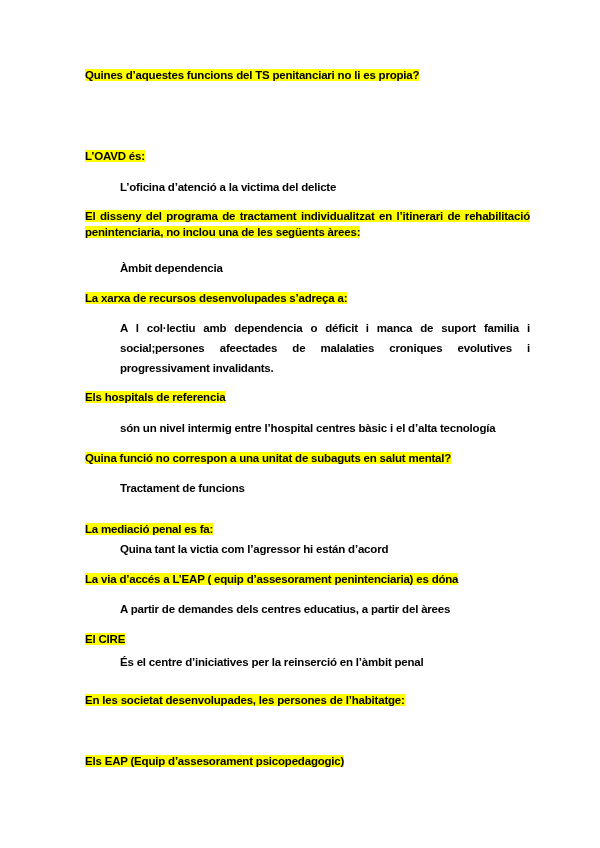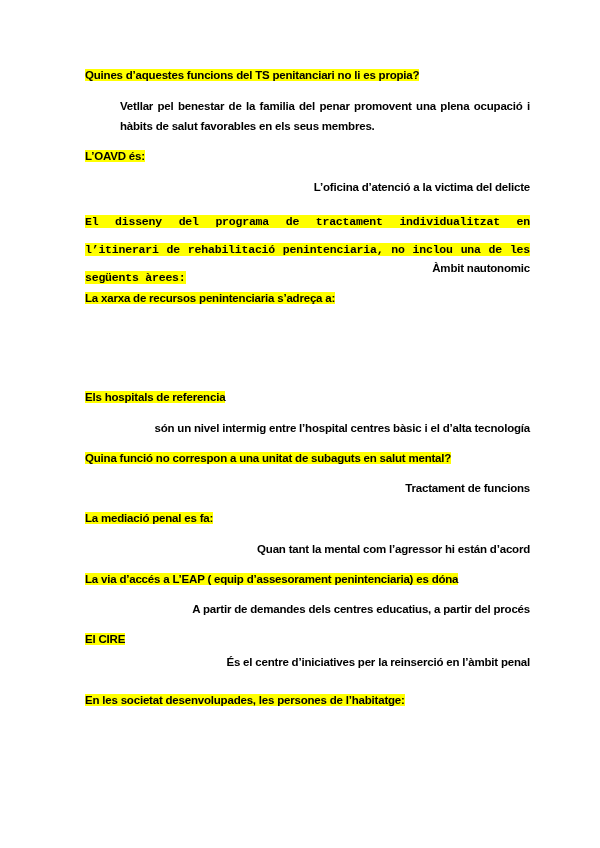--- a/index.html
+++ b/index.html
@@ -1,51 +1,52 @@
 <!DOCTYPE html>
 <html><head>
 <meta charset="utf-8">
 <style>
   html, body { margin: 0; padding: 0; background: #ffffff; }
   body { width: 600px; height: 848px; position: relative; overflow: hidden;
          font-family: "Liberation Sans", sans-serif; color: #000; }
   .page { position: absolute; left: 0; top: 0; width: 600px; height: 804px; }
   .q { position: absolute; left: 85px; font-weight: bold; font-size: 11.5px; line-height: 14px; letter-spacing: -0.2px; }
   .q span.hl { background: #ffff00; }
-  .a { position: absolute; left: 120px; width: 410px; font-weight: bold; font-size: 11.5px; line-height: 20px; letter-spacing: -0.2px; text-align: right; }
+  .a { position: absolute; left: 120px; width: 410px; font-weight: bold; font-size: 11.5px; line-height: 20px; letter-spacing: -0.2px; }
   .a.just { text-align: justify; text-align-last: left; }
-  .q.wide { width: 445px; text-align: justify; text-align-last: left; line-height: 28px; font-family: Liberation Mono, monospace; }
+  .q.wide { width: 445px; text-align: justify; text-align-last: left; line-height: 16px; }
 </style>
 </head>
 <body>
 
 <div class="page">
 
   <div class="q" style="top:68px"><span class="hl">Quines d’aquestes funcions del TS penitanciari no li es propia?</span></div>
-  <div class="a just" style="top:96px">Vetllar pel benestar de la familia del penar promovent una plena ocupació i hàbits de salut favorables en els seus membres.</div>
 
   <div class="q" style="top:149px"><span class="hl">L’OAVD és:</span></div>
   <div class="a" style="top:177px">L’oficina d’atenció a la victima del delicte</div>
 
   <div class="q wide" style="top:208px"><span class="hl">El disseny del programa de tractament individualitzat en l’itinerari de rehabilitació penintenciaria, no inclou una de les següents àrees:</span></div>
-  <div class="a" style="top:258px">Àmbit nautonomic</div>
+  <div class="a" style="top:258px">Àmbit dependencia</div>
 
-  <div class="q" style="top:291px"><span class="hl">La xarxa de recursos penintenciaria s’adreça a:</span></div>
+  <div class="q" style="top:291px"><span class="hl">La xarxa de recursos desenvolupades s’adreça a:</span></div>
+  <div class="a just" style="top:318px">A l col·lectiu amb dependencia o déficit i manca de suport familia i social;persones afeectades de malalaties croniques evolutives i progressivament invalidants.</div>
 
   <div class="q" style="top:390px"><span class="hl">Els hospitals de referencia</span></div>
   <div class="a" style="top:418px">són un nivel intermig entre l’hospital centres bàsic i el d’alta tecnología</div>
 
   <div class="q" style="top:451px"><span class="hl">Quina funció no correspon a una unitat de subaguts en salut mental?</span></div>
   <div class="a" style="top:478px">Tractament de funcions</div>
 
-  <div class="q" style="top:511px"><span class="hl">La mediació penal es fa:</span></div>
-  <div class="a" style="top:539px">Quan tant la mental com l’agressor hi están d’acord</div>
+  <div class="q" style="top:522px"><span class="hl">La mediació penal es fa:</span></div>
+  <div class="a" style="top:539px">Quina tant la victia com l’agressor hi están d’acord</div>
 
   <div class="q" style="top:572px"><span class="hl">La via d’accés a L’EAP ( equip d’assesorament penintenciaria) es dóna</span></div>
-  <div class="a" style="top:599px">A partir de demandes dels centres educatius, a partir del procés</div>
+  <div class="a" style="top:599px">A partir de demandes dels centres educatius, a partir del àrees</div>
 
   <div class="q" style="top:632px"><span class="hl">El CIRE</span></div>
   <div class="a" style="top:652px">És el centre d’iniciatives per la reinserció en l’àmbit penal</div>
 
   <div class="q" style="top:693px"><span class="hl">En les societat desenvolupades, les persones de l’habitatge:</span></div>
 
+  <div class="q" style="top:754px"><span class="hl">Els EAP (Equip d’assesorament psicopedagogic)</span></div>
 
 </div>
 
 </body></html>

